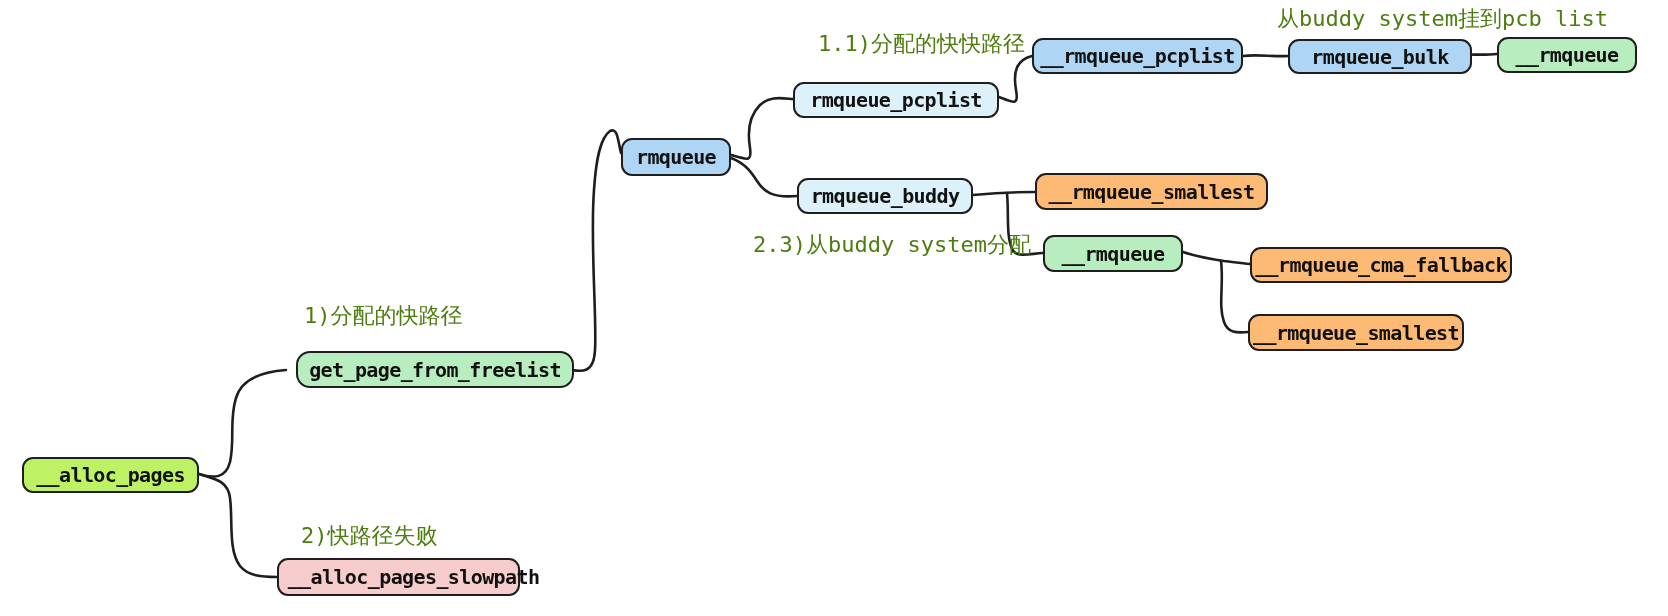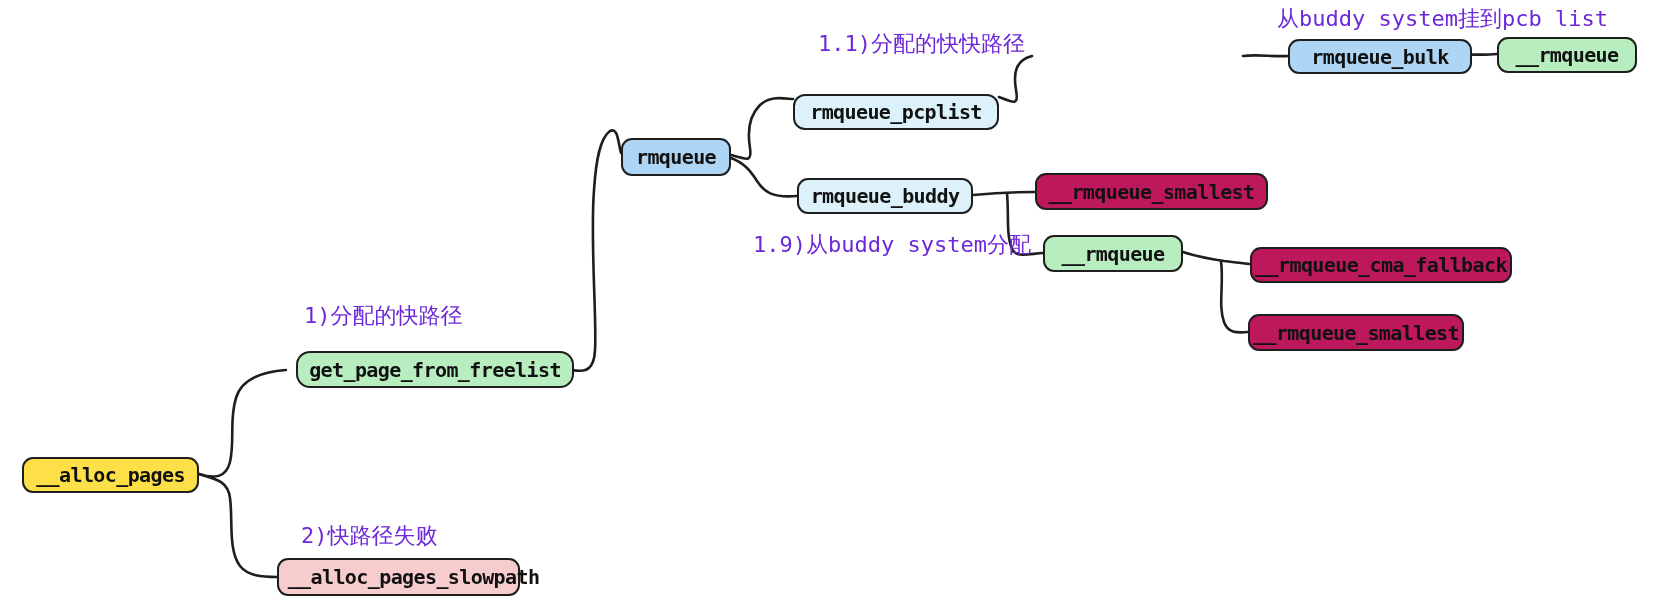--- a/index.html
+++ b/index.html
@@ -37,32 +37,32 @@
     display: flex;
     align-items: center;
     justify-content: center;
     font-family: "DejaVu Sans Mono", monospace;
     font-size: 20px;
     font-weight: 600;
     letter-spacing: -0.6px;
     color: #111111;
     white-space: nowrap;
   }
-  .node.white     { background: #fde047; }
+  .node.white     { background: #bef264; }
   .node.green     { background: #b8edbf; }
   .node.pink      { background: #f6cdcc; padding-left: 30px; }
   .node.blue      { background: #aed5f4; }
   .node.pale-blue { background: #dcf1f9; }
-  .node.yellow    { background: #be185d; }
+  .node.yellow    { background: #fdba74; }
   .note {
     position: absolute;
     font-family: "DejaVu Sans Mono", "DejaVu Sans", sans-serif;
     font-size: 22px;
     font-weight: 500;
-    color: #6d28d9;
+    color: #4d7c0f;
     white-space: nowrap;
   }
 </style>
 </head>
 <body>
 
 <div class="canvas">
 
   <svg class="edges" viewBox="0 0 1668 616" xmlns="http://www.w3.org/2000/svg">
     <path d="M 199 474 C 214 479 226 478 230 462 C 235 440 229 420 236 398 C 241 381 258 372 286 370"></path>
@@ -80,41 +80,42 @@
   </svg>
 
   <div class="node white" style="left:22px; top:457px; width:177px; height:36px;">__alloc_pages</div>
 
   <div class="node green" style="left:296px; top:351px; width:278px; height:37px;border-radius:14px;">get_page_from_freelist</div>
 
   <div class="node pink" style="left:277px; top:558px; width:243px; height:38px;">__alloc_pages_slowpath</div>
 
   <div class="node blue" style="left:621px; top:138px; width:110px; height:38px;">rmqueue</div>
 
-  <div class="node pale-blue" style="left:793px; top:94px; width:206px; height:36px;border-radius:12px;">rmqueue_pcplist</div>
+  <div class="node pale-blue" style="left:793px; top:82px; width:206px; height:36px;">rmqueue_pcplist</div>
 
   <div class="node pale-blue" style="left:797px; top:178px; width:176px; height:36px;">rmqueue_buddy</div>
 
+  <div class="node blue" style="left:1032px; top:38px; width:211px; height:36px;">__rmqueue_pcplist</div>
 
   <div class="node blue" style="left:1288px; top:39px; width:184px; height:35px;">rmqueue_bulk</div>
 
   <div class="node green" style="left:1497px; top:37px; width:140px; height:36px;">__rmqueue</div>
 
   <div class="node yellow" style="left:1035px; top:173px; width:233px; height:37px;">__rmqueue_smallest</div>
 
   <div class="node green" style="left:1043px; top:235px; width:140px; height:37px;">__rmqueue</div>
 
   <div class="node yellow" style="left:1250px; top:247px; width:262px; height:36px;">__rmqueue_cma_fallback</div>
 
   <div class="node yellow" style="left:1248px; top:314px; width:216px; height:37px;">__rmqueue_smallest</div>
 
   <span class="note" style="left:304px; top:301px;">1)分配的快路径</span>
 
   <span class="note" style="left:301px; top:521px;">2)快路径失败</span>
 
   <span class="note" style="left:790px; top:29px;margin-left:28px;">1.1)分配的快快路径</span>
 
-  <span class="note" style="left:753px; top:230px;">1.9)从buddy system分配</span>
+  <span class="note" style="left:753px; top:230px;">2.3)从buddy system分配</span>
 
   <span class="note" style="left:1277px; top:4px;">从buddy system挂到pcb list</span>
 
 
 </div>
 
 </body></html>

